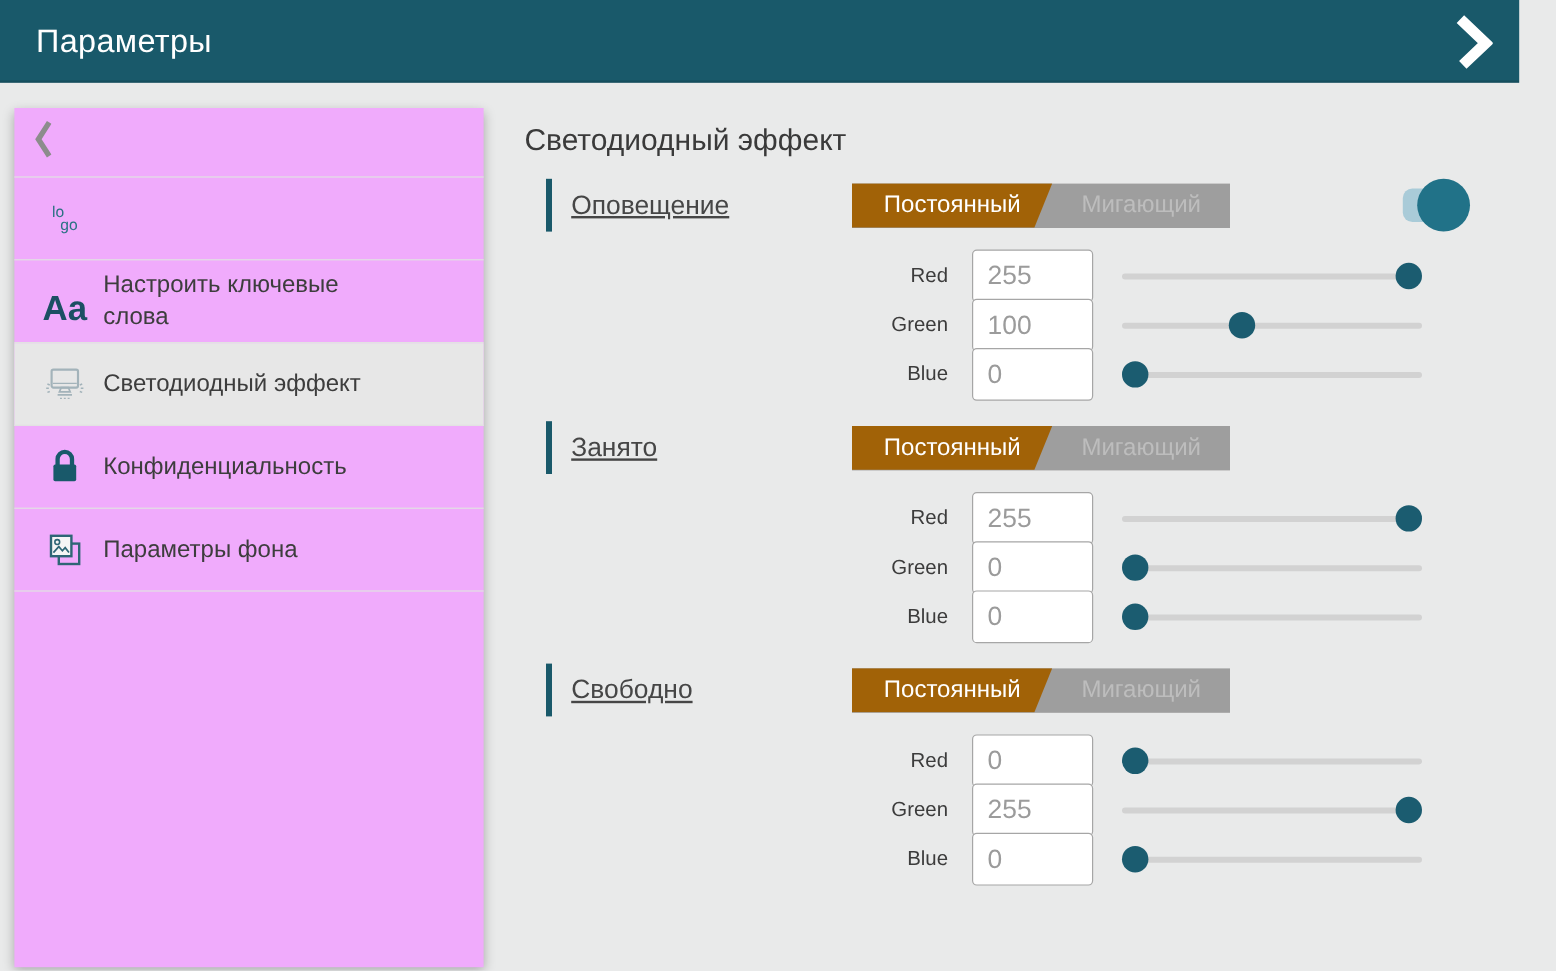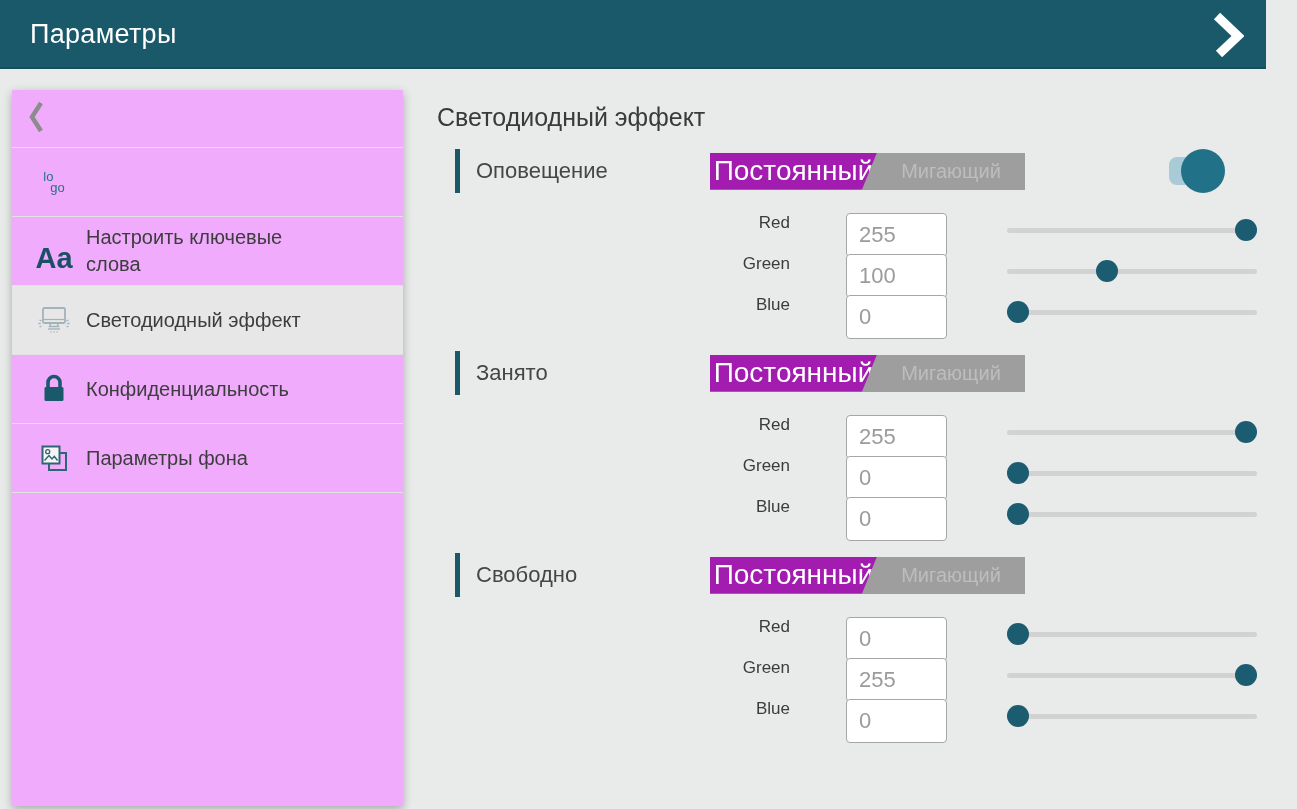--- a/index.html
+++ b/index.html
@@ -35,40 +35,40 @@
   .item-label{margin-left:14px;font-size:20px;line-height:27px;color:#3d3d3d;max-width:240px;}
   .logo-icon{color:#2a7183;font-size:13px;line-height:11px;}
   .logo-icon .l2{margin-left:7px;display:block;}
   .aa-icon{color:#1c4f63;font-size:29px;font-weight:bold;margin-top:15px;}
   
   .main{position:absolute;left:437px;top:69px;width:860px;}
   .page-title{margin:34px 0 0 0;font-size:25px;font-weight:400;color:#3a3a3a;}
   .section-header{display:flex;align-items:center;height:46px;margin-top:21px;}
   .section-header.first{margin-top:16px;}
   .accent{width:5px;height:44px;background:#19596a;margin-left:18px;flex:0 0 5px;}
-  .section-label{margin-left:16px;font-size:22px;color:#464646;width:234px;flex:0 0 234px;}
+  .section-label{margin-left:16px;font-size:22px;color:#464646;width:234px;flex:0 0 234px;text-decoration:underline;}
   
   .seg{position:relative;width:315px;height:37px;background:#9e9e9e;display:flex;flex:0 0 315px;}
   .seg-left{
-    width:167px;background:#a21caf;color:#fff;
+    width:167px;background:#a16207;color:#fff;
     clip-path:polygon(0 0,100% 0,calc(100% - 15px) 100%,0 100%);
     display:flex;align-items:center;justify-content:center;
-    font-size:28px;cursor:pointer;
+    font-size:20px;cursor:pointer;
   }
   .seg-right{
     flex:1;color:#bdbdbd;display:flex;align-items:center;justify-content:center;
     font-size:20px;cursor:pointer;text-align:right;
   }
   
   .toggle{margin-left:auto;margin-right:72px;position:relative;width:56px;height:44px;cursor:pointer;}
   .toggle-track{position:absolute;left:0;top:8px;width:46px;height:28px;border-radius:8px;background:#a9cbd8;}
   .toggle-knob{position:absolute;right:0;top:0;width:44px;height:44px;border-radius:50%;background:#217288;}
   
   .rgb-block{margin-top:19px;}
-  .rgb-row{display:flex;height:34px;margin-bottom:7px;gap:36px;}
+  .rgb-row{display:flex;align-items:center;height:34px;margin-bottom:7px;}
   .rgb-label{width:373px;flex:0 0 373px;box-sizing:border-box;text-align:right;padding-right:20px;font-size:17px;color:#3c3c3c;}
   .rgb-input{
     width:101px;height:44px;box-sizing:border-box;flex:0 0 101px;
     border:1px solid #a6a6a6;border-radius:4px;background:#fff;
     font-family:"Liberation Sans", sans-serif;font-size:22px;color:#9b9b9b;
     padding:0 0 0 12px;outline:none;
   }
   .slider{position:relative;width:250px;height:34px;margin-left:24px;flex:0 0 250px;cursor:pointer;}
   .slider-track{position:absolute;left:0;right:0;top:15px;height:5px;border-radius:3px;background:#d2d2d2;}
   .slider-thumb{

